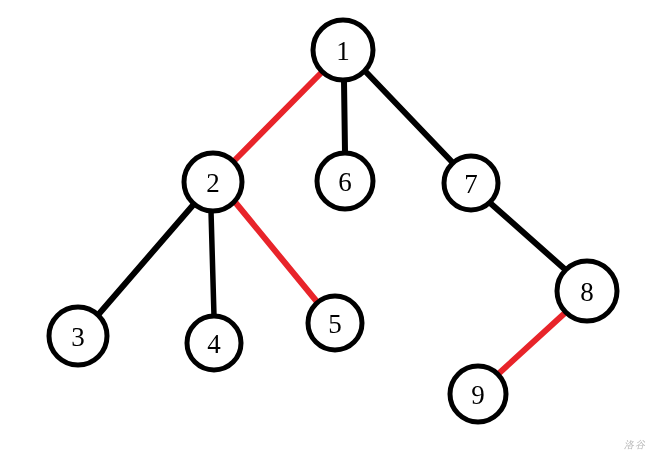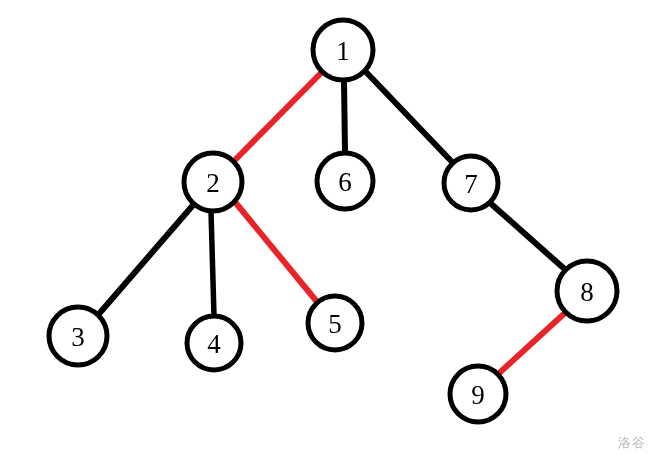--- a/index.html
+++ b/index.html
@@ -37,24 +37,25 @@
     fill: #000000;
     text-anchor: middle;
     dominant-baseline: central;
     user-select: none;
   }
   #watermark {
     position: absolute;
     right: 14px;
     bottom: 8px;
     font-family: "DejaVu Sans", sans-serif;
-    font-size: 13px;
+    font-size: 10px;
     color: #b9b9b9;
     letter-spacing: 1px;
     user-select: none;
+    font-style: italic;
   }
 </style>
 </head>
 <body>
 
 <div id="canvas" style="width: 660px; height: 460px; background: rgb(255, 255, 255);">
 
   <svg id="graph-svg" viewBox="0 0 660 460" xmlns="http://www.w3.org/2000/svg">
     <g id="edges-layer">
         <line class="edge-line" x1="322" y1="72" x2="232" y2="163" stroke="#e8242a" stroke-width="6"></line>

